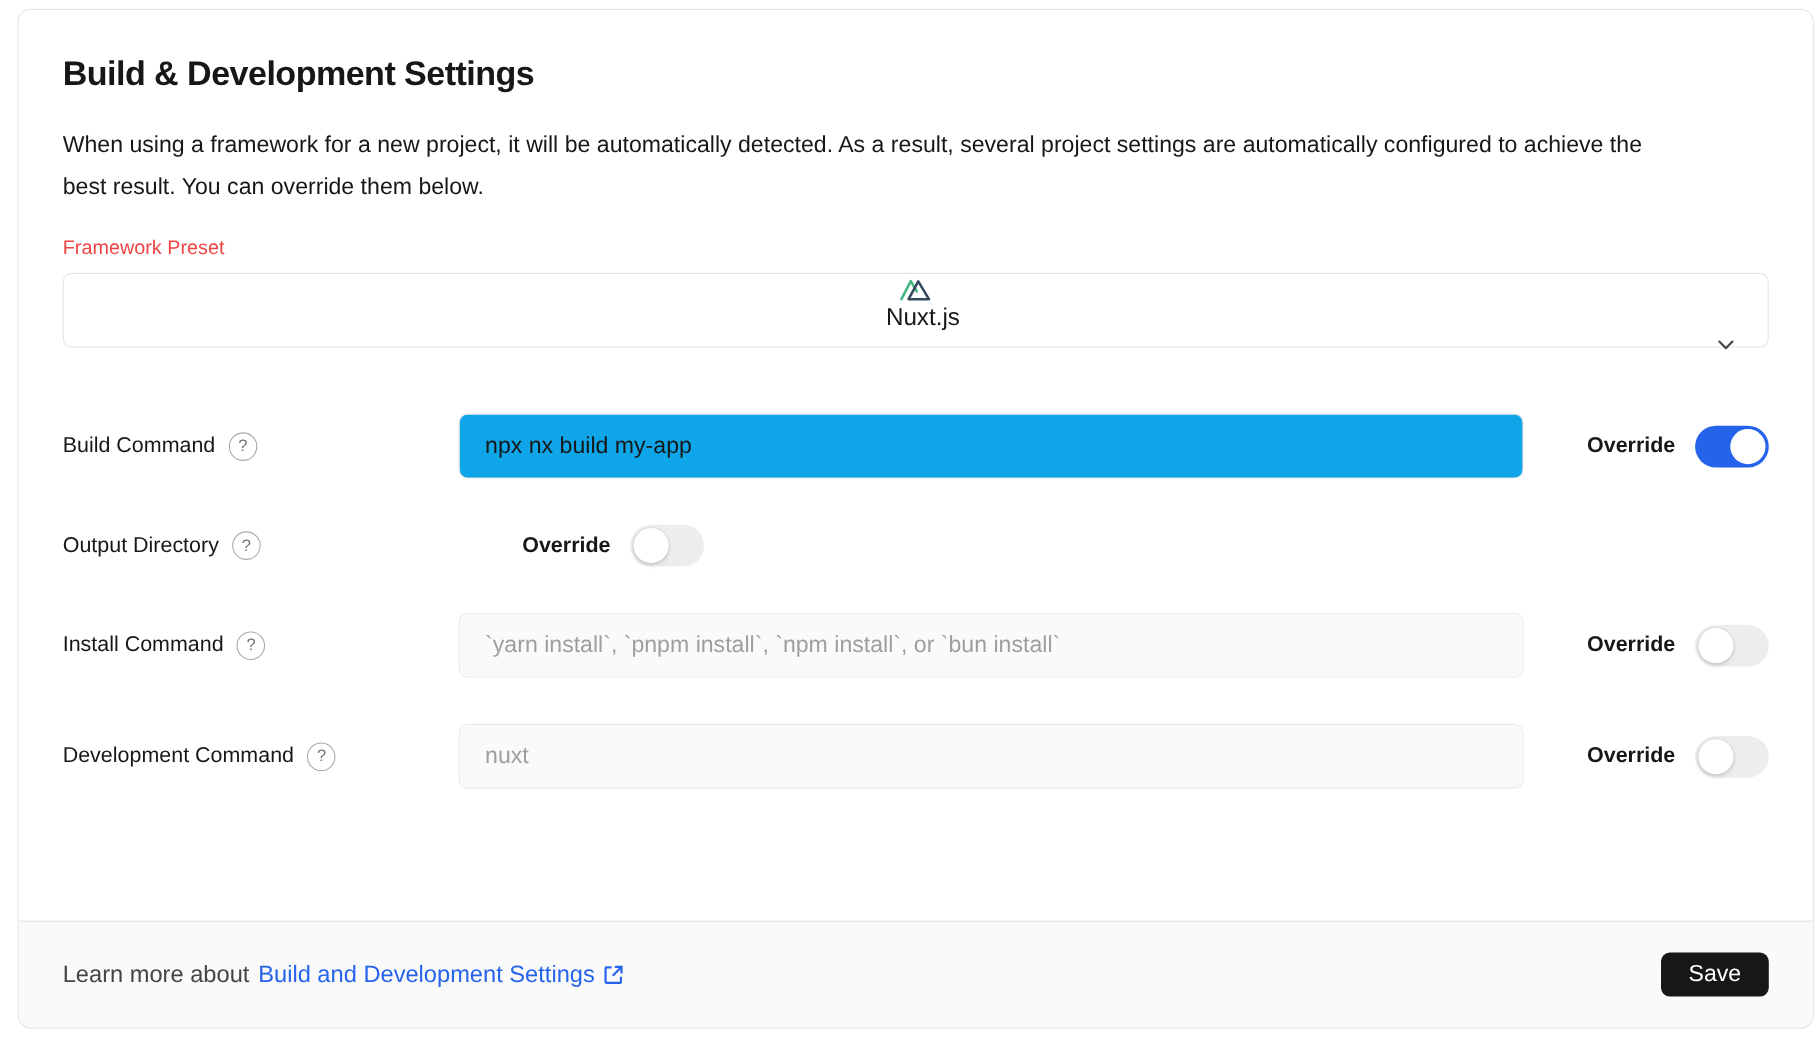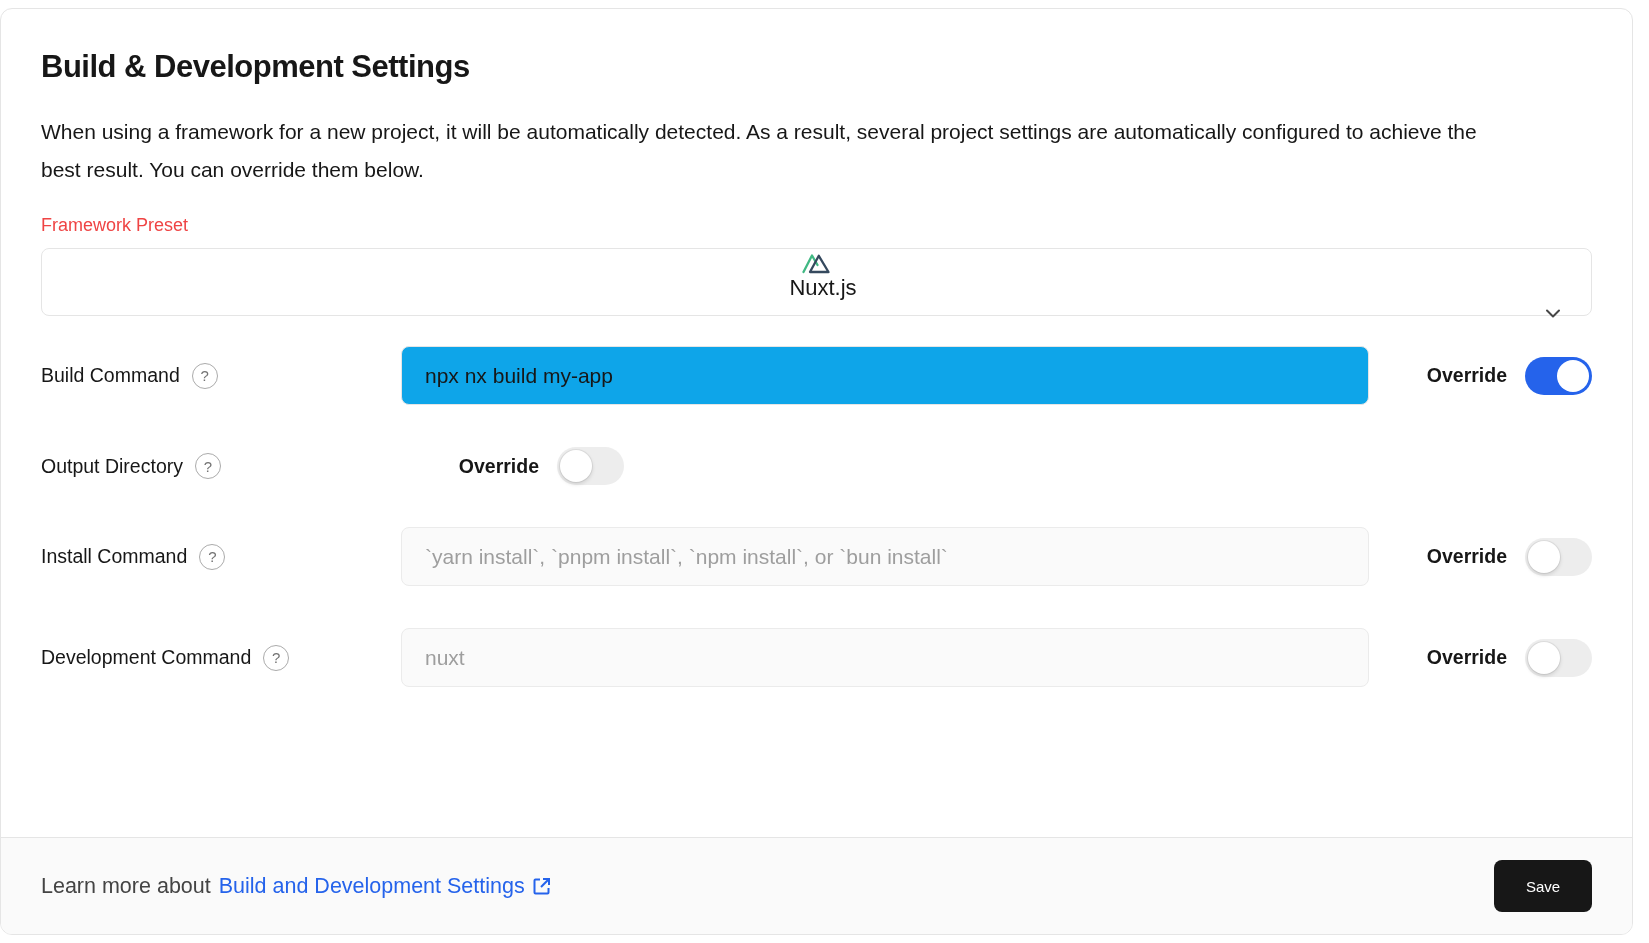--- a/index.html
+++ b/index.html
@@ -5,21 +5,21 @@
   * { box-sizing: border-box; margin: 0; padding: 0; }
   html, body {
     width: 1649px; height: 943px;
     background: #ffffff;
     font-family: "Liberation Sans", "DejaVu Sans", sans-serif;
     color: #171717;
     overflow: hidden;
   }
   .card {
     position: absolute;
-    left: 0; top: 8px;
+    left: 16px; top: 8px;
     width: 1633px; height: 927px;
     background: #ffffff;
     border: 1px solid #e5e5e5;
     border-radius: 12px;
     display: flex;
     flex-direction: column;
     overflow: hidden;
   }
   .card-main {
     padding: 40px 40px 0 40px;
@@ -58,21 +58,21 @@
   .framework-select .fw-name {
     font-size: 22px;
     color: #171717;
     margin-left: 13px;
   }
   .framework-select .chevron {
     margin-left: auto;
     display: flex;
     align-items: center;
   }
-  .rows { margin-top: 30px; }
+  .rows { margin-top: 60px; }
   .setting-row {
     display: flex;
     align-items: center;
     margin-bottom: 42px;
   }
   .row-label {
     width: 360px;
     flex: 0 0 360px;
     display: flex;
     align-items: center;
@@ -162,22 +162,22 @@
     display: inline-flex;
     align-items: center;
     cursor: pointer;
   }
   .ext-icon { margin-left: 5px; display: inline-flex; }
   .save-button {
     background: #171717;
     color: #ffffff;
     border: none;
     border-radius: 8px;
-    width: 98px; height: 52px;
-    font-size: 15px;
+    width: 98px; height: 40px;
+    font-size: 21px;
     font-weight: 500;
     font-family: "Liberation Sans", "DejaVu Sans", sans-serif;
     cursor: pointer;
   }
 </style>
 </head>
 <body>
 
 <div class="card">
   <div class="card-main">

